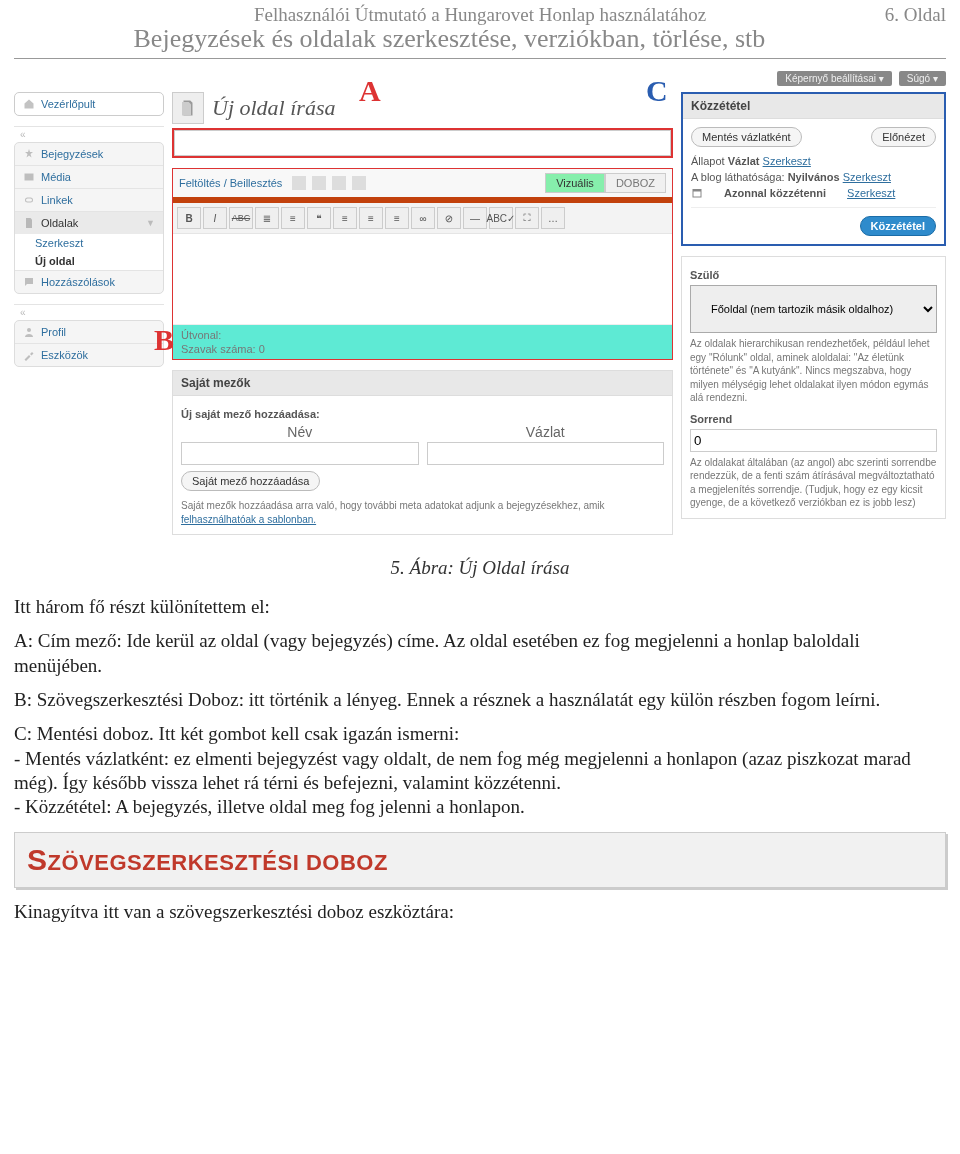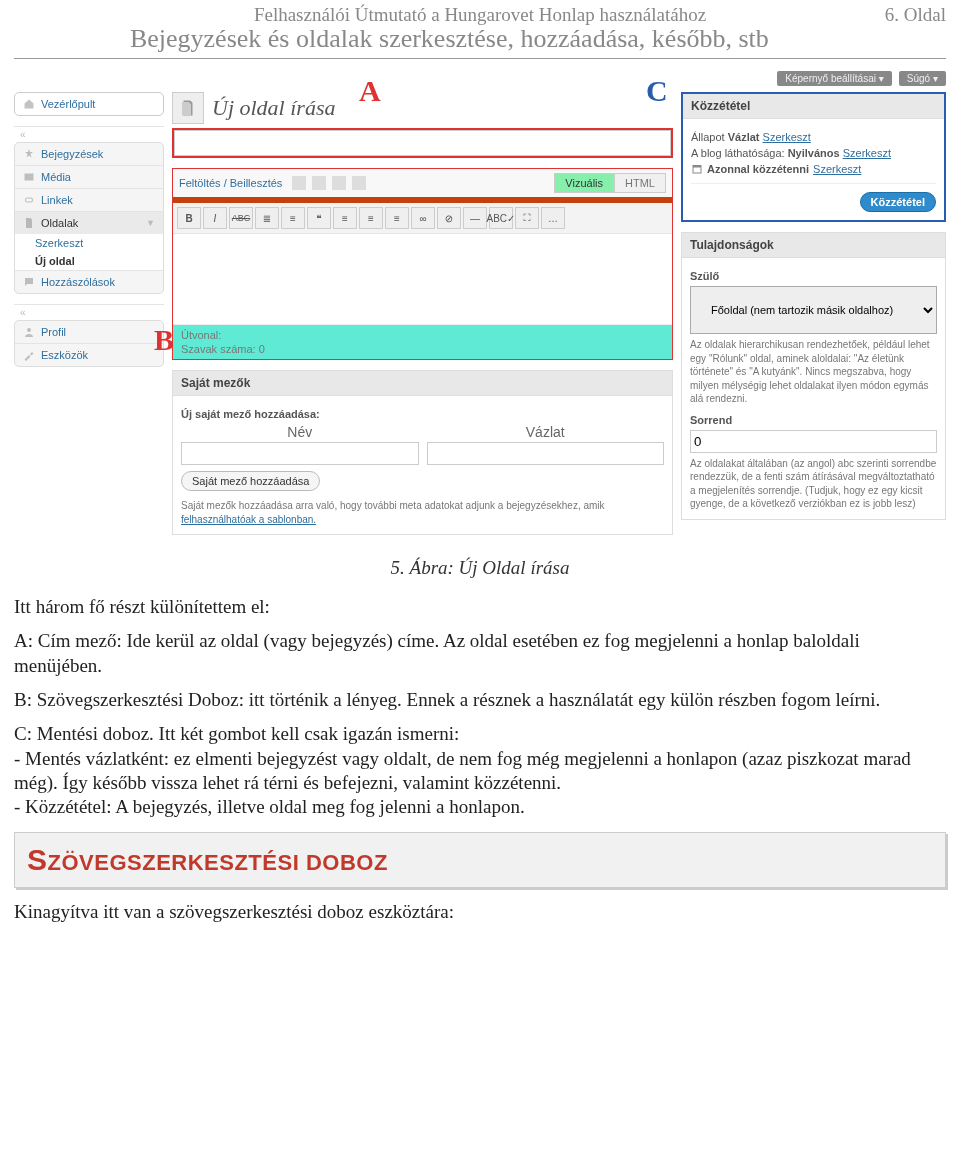--- a/index.html
+++ b/index.html
@@ -80,21 +80,21 @@
   .cf-hdr { display:flex; gap:8px; color:#666; font-size:14px; margin-bottom:2px; }
   .cf-hdr span { flex:1; text-align:center; }
 </style>
 </head>
 <body>
 
 <div class="page">
 
   <div class="hdr-line1">Felhasználói Útmutató a Hungarovet Honlap használatához</div>
   <div class="hdr-pg">6. Oldal</div>
-  <div class="hdr-line2">Bejegyzések és oldalak szerkesztése, hozzáadása, később, stb</div>
+  <div class="hdr-line2">Bejegyzések és oldalak szerkesztése, verziókban, törlése, stb</div>
   <hr class="hdr-rule">
 
   <div class="wp">
 
     <div class="topbtns">
       <span class="topbtn"><span>Képernyő beállításai</span> ▾</span>
       <span class="topbtn"><span>Súgó</span> ▾</span>
     </div>
 
     <span class="annot red" style="left:345px; top:3px;">A</span>
@@ -187,21 +187,21 @@
             <div class="ed-top">
               <span class="lbl">Feltöltés / Beillesztés</span>
               <span class="icons">
                 <span></span>
                 <span></span>
                 <span></span>
                 <span></span>
               </span>
               <div class="ed-tabs">
                 <div class="ed-tab active">Vizuális</div>
-                <div class="ed-tab">HTML</div>
+                <div class="ed-tab">DOBOZ</div>
               </div>
             </div>
             <div class="ed-toolbar">
               <div class="ed-btn b">B</div>
               <div class="ed-btn i">I</div>
               <div class="ed-btn abc">ABC</div>
               <div class="ed-btn">≣</div>
               <div class="ed-btn">≡</div>
               <div class="ed-btn">❝</div>
               <div class="ed-btn">≡</div>
@@ -238,44 +238,47 @@
                 <span>Saját mezők hozzáadása arra való, hogy további meta adatokat adjunk a bejegyzésekhez, amik </span><span class="link">felhasználhatóak a sablonban.</span>
               </div>
             </div>
           </div>
         </div>
 
         <div class="wp-right">
           <div class="panel" style="border:2px solid #2a5db0;">
             <div class="panel-h">Közzététel</div>
             <div class="panel-b">
+              <div style="display:flex; justify-content:space-between; margin-bottom:8px;">
+                <span class="btn">Mentés vázlatként</span>
+                <span class="btn">Előnézet</span>
+              </div>
               <div style="margin:4px 0;">
                 <span>Állapot</span> <b>Vázlat</b>
                 <span class="link">Szerkeszt</span>
               </div>
               <div style="margin:4px 0;">
                 <span>A blog láthatósága:</span> <b>Nyilvános</b>
                 <span class="link">Szerkeszt</span>
               </div>
-              <div style="margin:4px 0; display:flex; align-items:center; gap:4px;">
+              <div style="margin:4px 0; display:flex; align-items:center; gap:21px;">
                 <svg width="12" height="12" viewBox="0 0 24 24">
                     <rect fill="#888" x="3" y="4" width="18" height="17"></rect>
                     <rect fill="#fff" x="5" y="9" width="14" height="10"></rect>
                   </svg>
                 <b>Azonnal közzétenni</b>
                 <span class="link">Szerkeszt</span>
               </div>
               <div style="text-align:right; margin-top:8px; border-top:1px solid #eee; padding-top:8px;">
                 <span class="btn primary">Közzététel</span>
               </div>
             </div>
           </div>
 
           <div class="panel">
-            <div class="panel-h">Tulajdonságok</div>
             <div class="panel-b">
               <div class="panel-sub">Szülő</div>
               <select class="select">
                 <option>Főoldal (nem tartozik másik oldalhoz)</option>
               </select>
               <div class="smalltxt" style="margin-top:4px;">Az oldalak hierarchikusan rendezhetőek, például lehet egy "Rólunk" oldal, aminek aloldalai: "Az életünk története" és "A kutyánk". Nincs megszabva, hogy milyen mélységig lehet oldalakat ilyen módon egymás alá rendezni.</div>
               <div class="panel-sub" style="margin-top:8px;">Sorrend</div>
               <input class="txtinput" type="text" value="0" style="">
               <div class="smalltxt" style="margin-top:4px;">Az oldalakat általában (az angol) abc szerinti sorrendbe rendezzük, de a fenti szám átírásával megváltoztatható a megjelenítés sorrendje. (Tudjuk, hogy ez egy kicsit gyenge, de a következő verziókban ez is jobb lesz)</div>
             </div>

